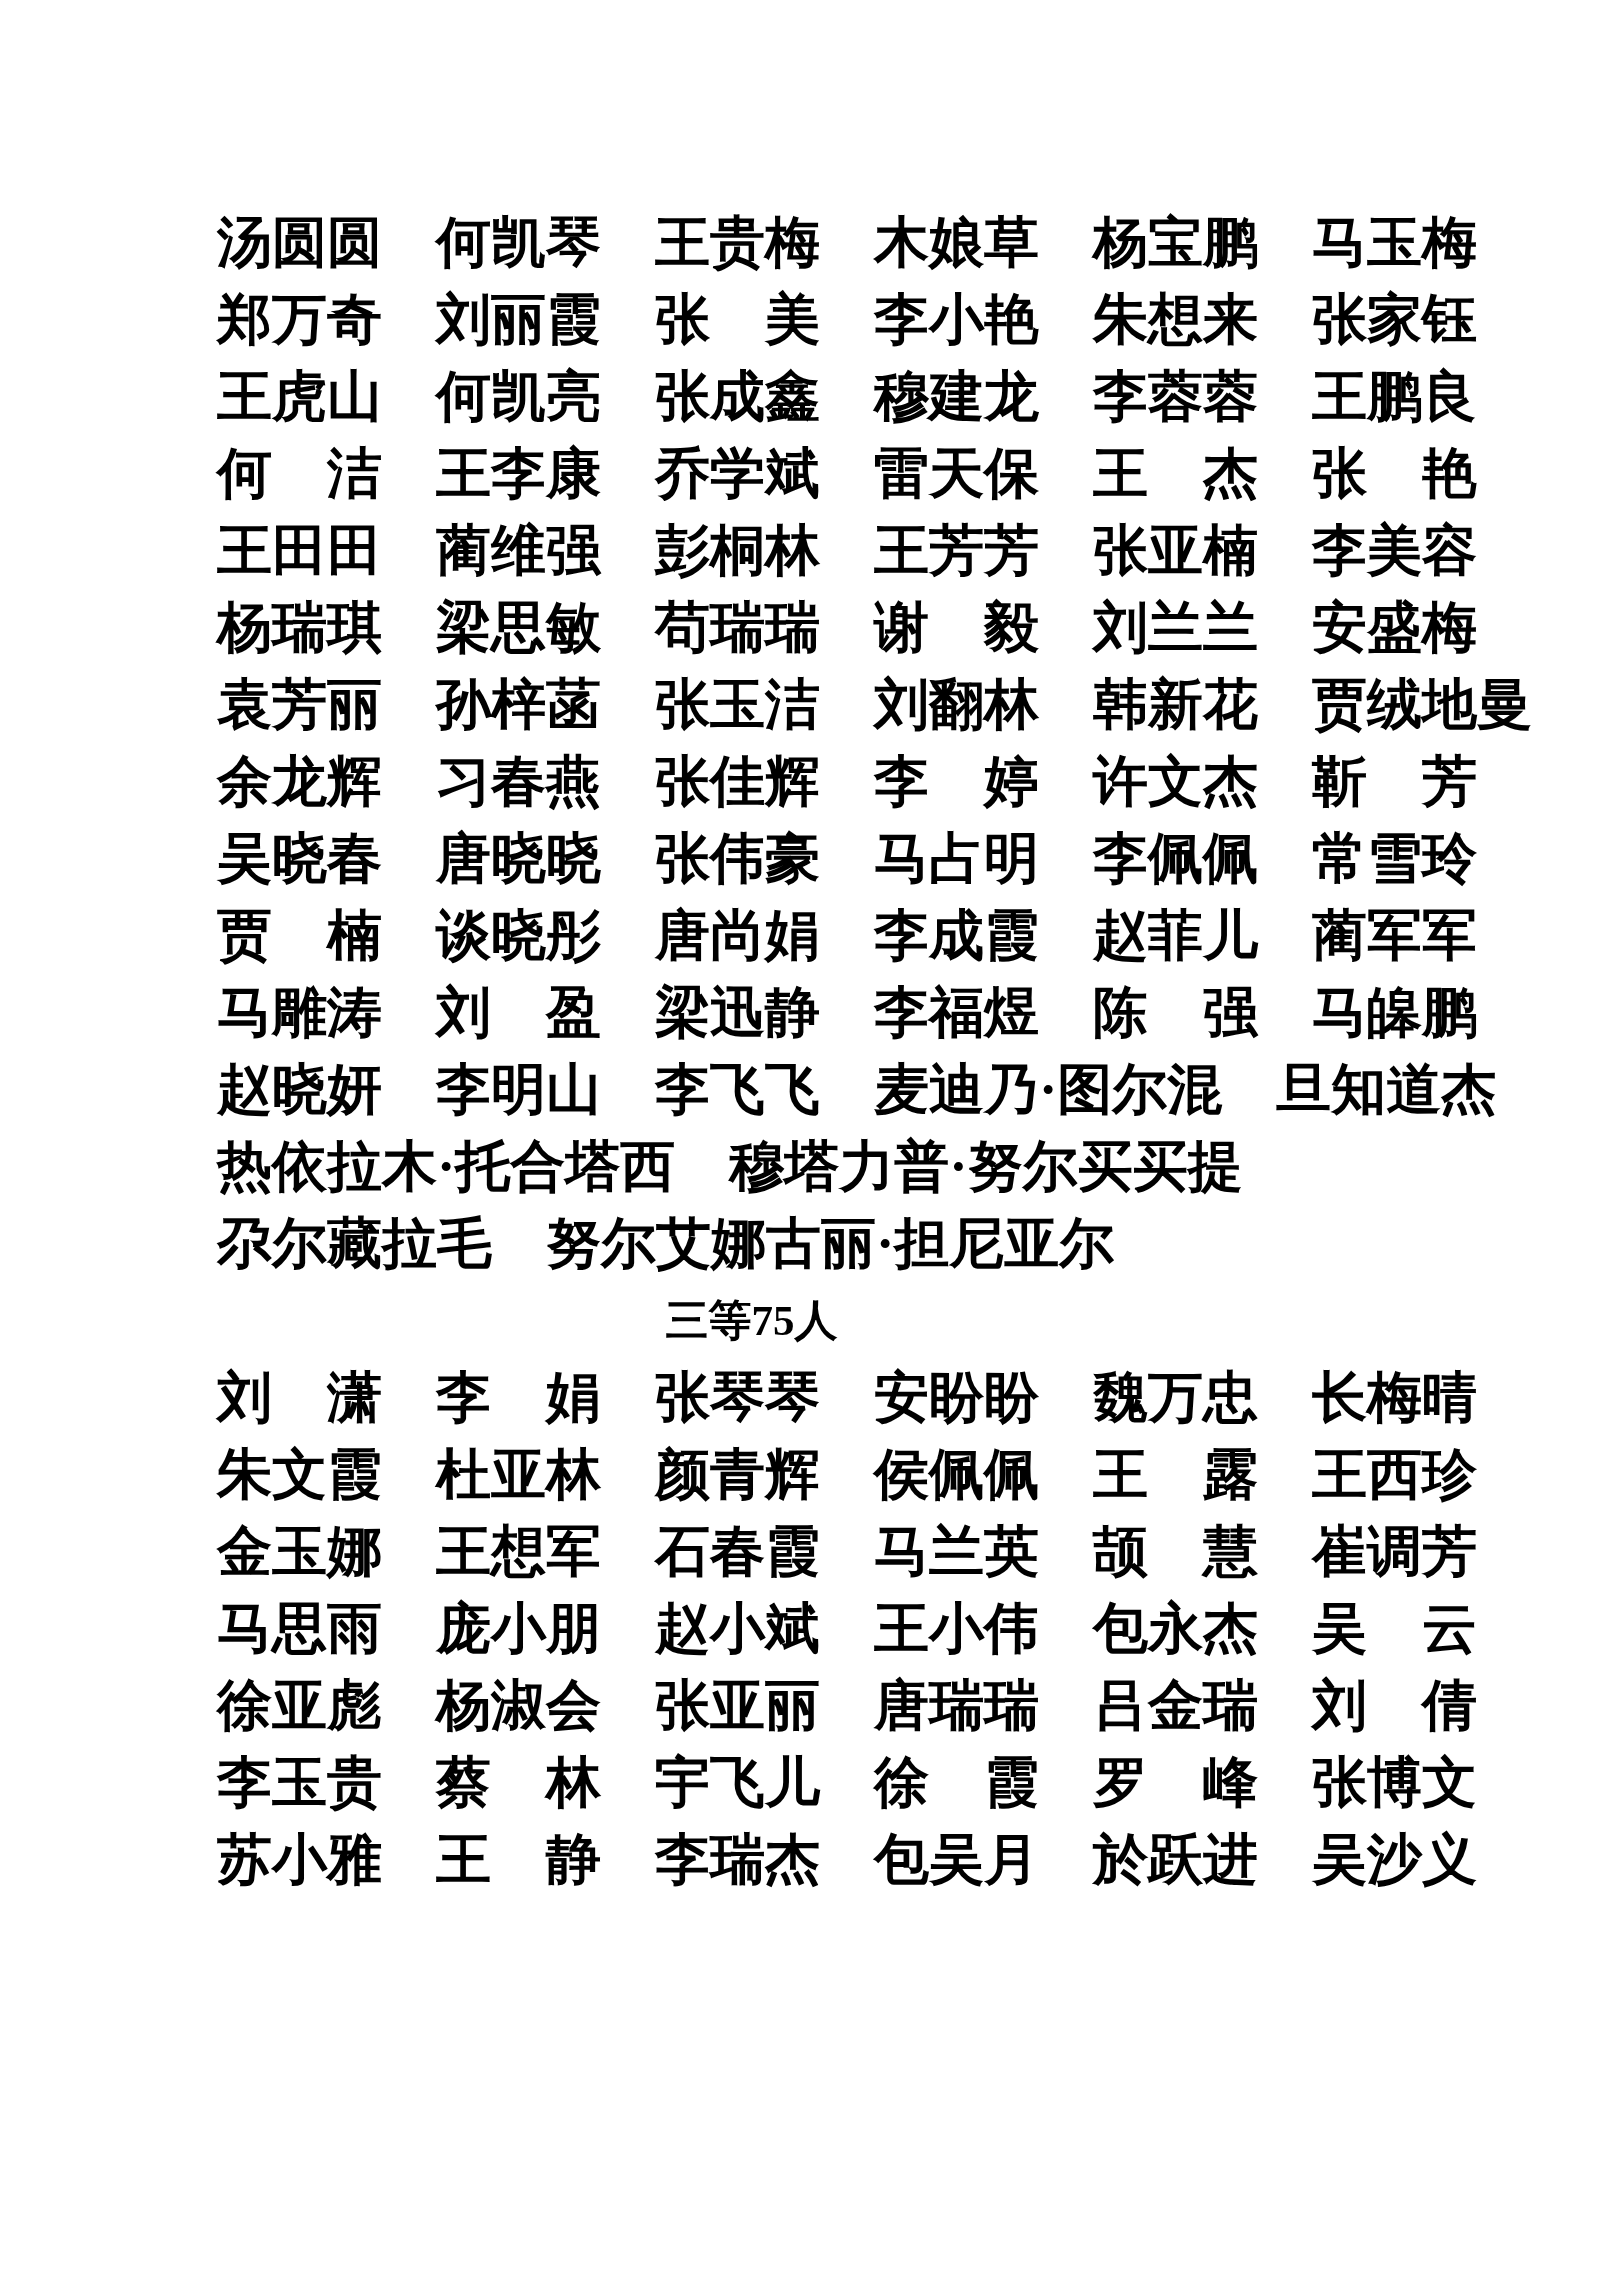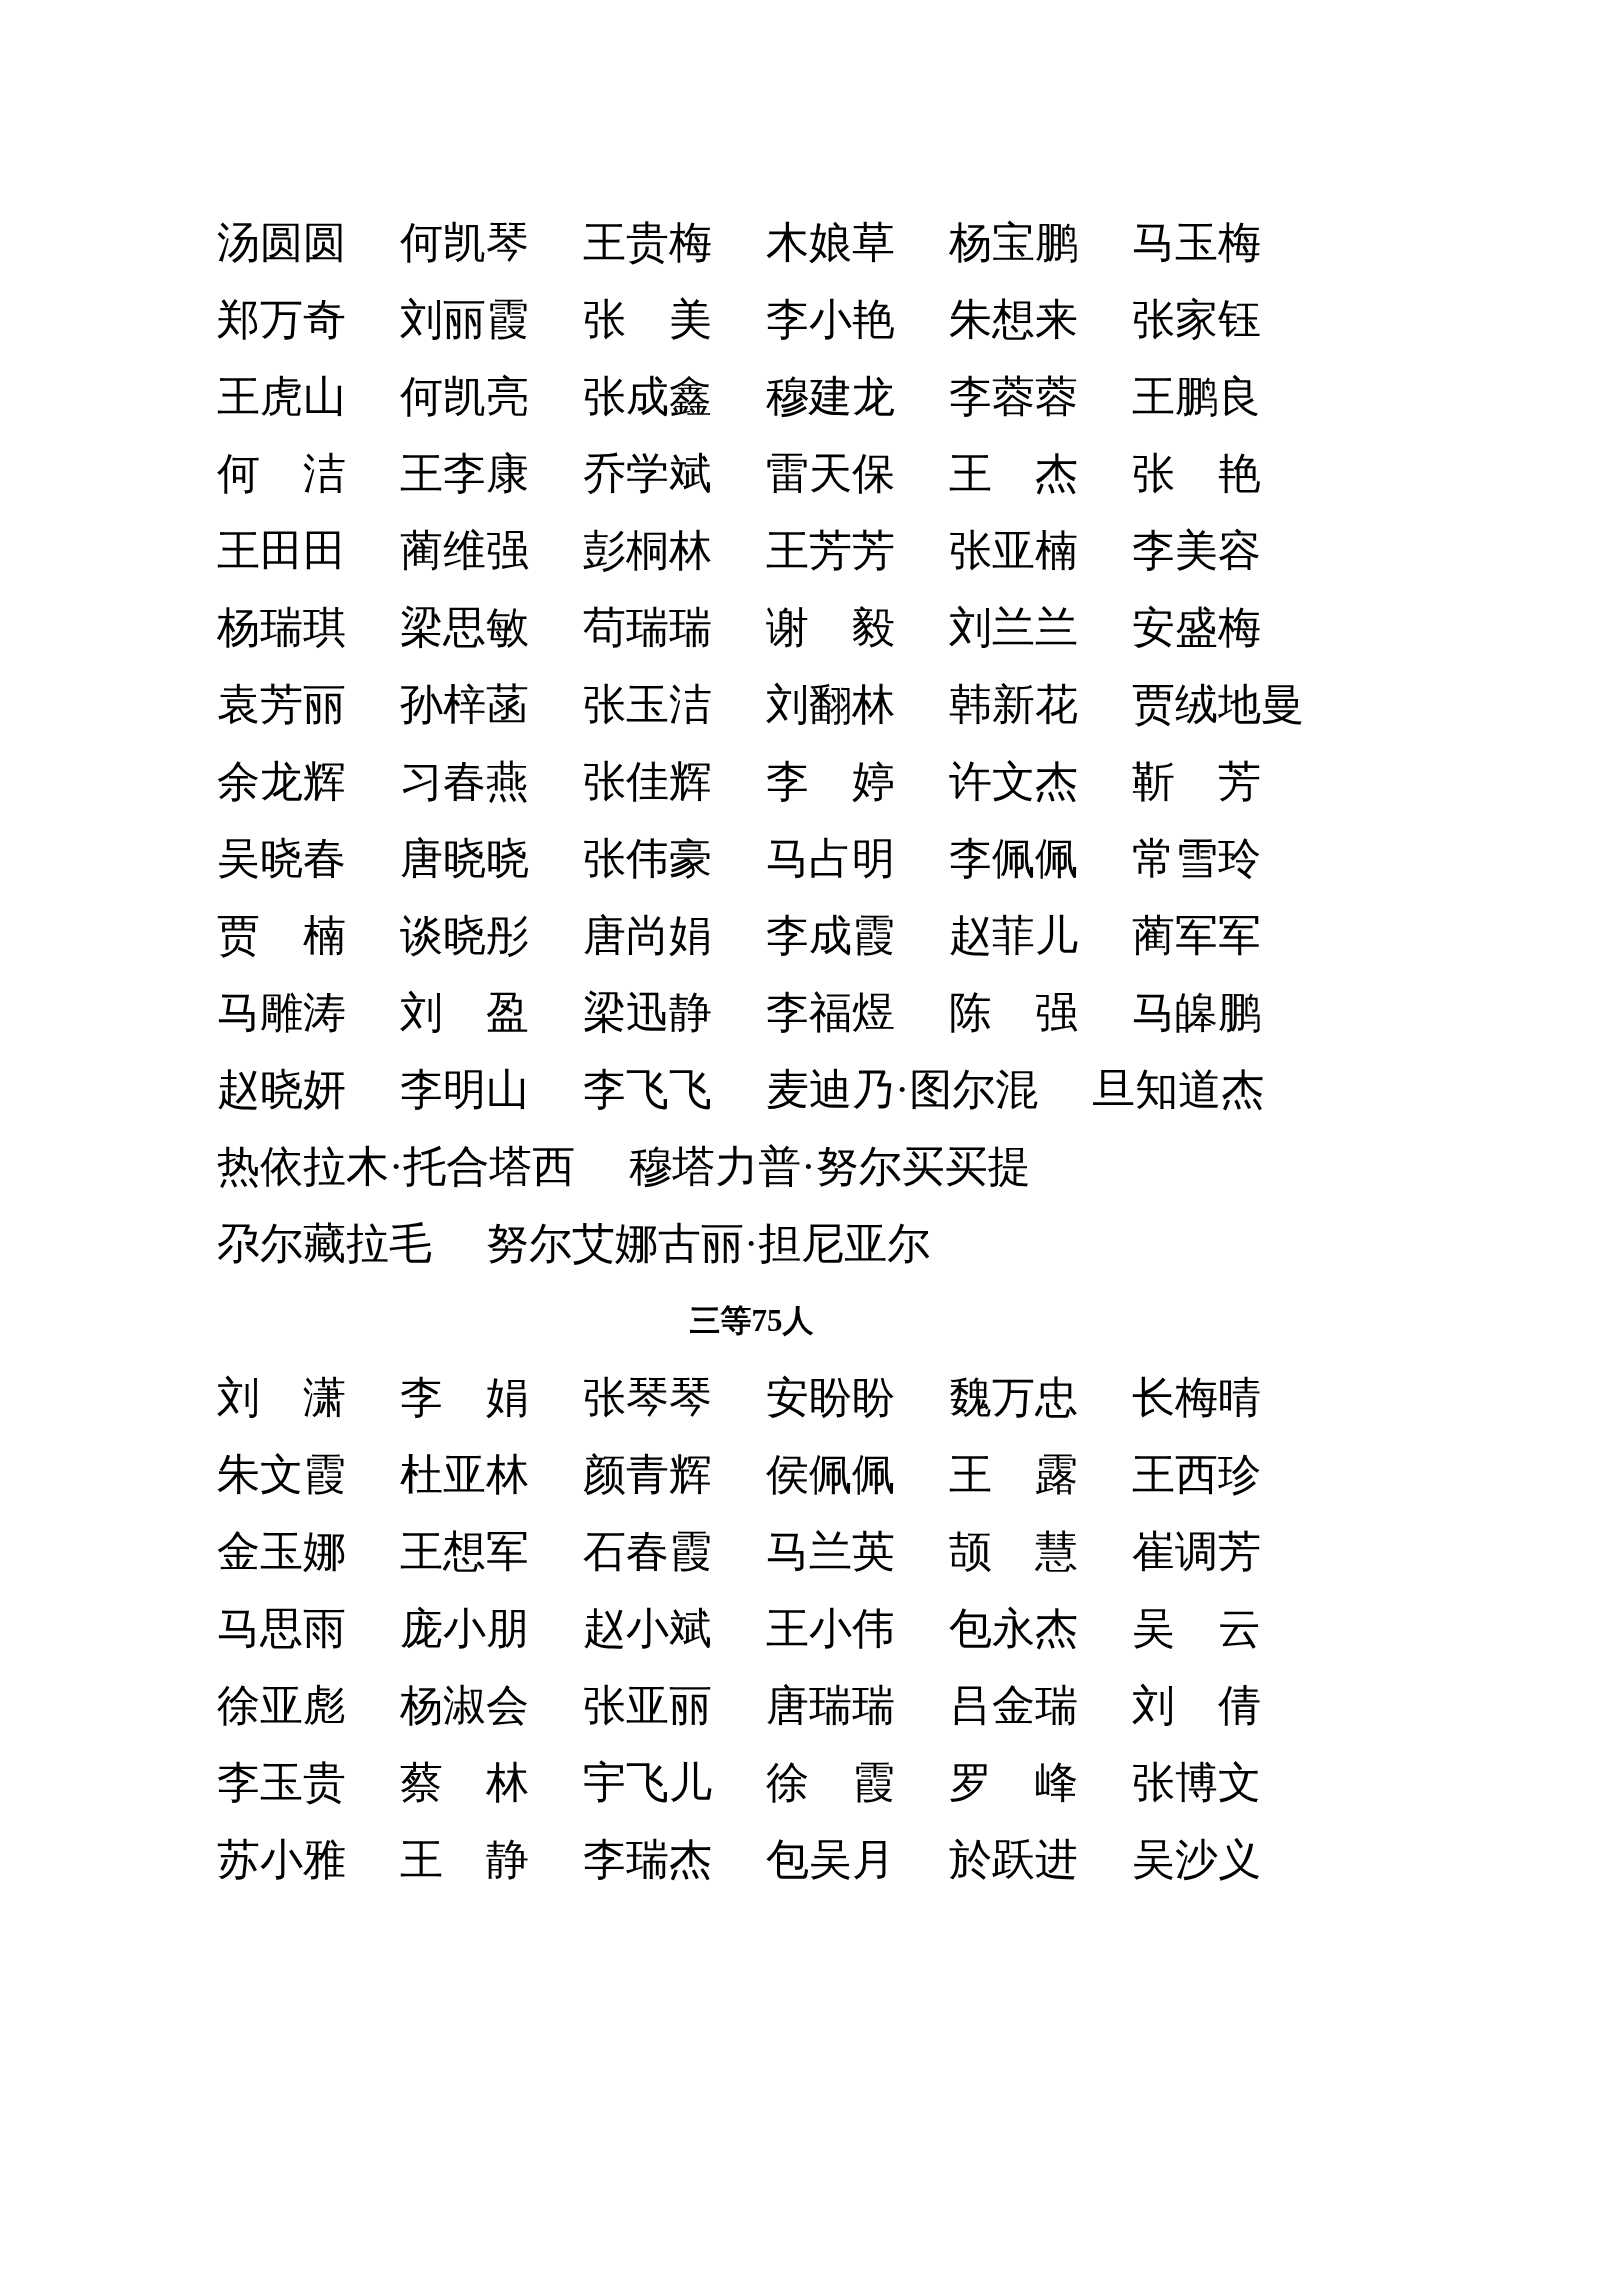--- a/index.html
+++ b/index.html
@@ -21,32 +21,32 @@
     overflow: hidden;
   }
   .name-list {
     width: 1069px;
   }
   .name-row {
     display: flex;
     column-gap: 54px;
     height: 77px;
     line-height: 77px;
-    font-size: 43px;
-    font-weight: normal;
+    font-size: 55px;
+    font-weight: bold;
   }
   .name {
     display: inline-block;
     white-space: pre;
     letter-spacing: 0;
   }
   .heading-row {
     height: 77px;
     line-height: 77px;
-    font-size: 31px;
+    font-size: 43px;
     font-weight: bold;
     text-align: center;
     white-space: pre;
   }
 </style>
 </head>
 <body>
 
 <div class="page">
   <div class="name-list">

